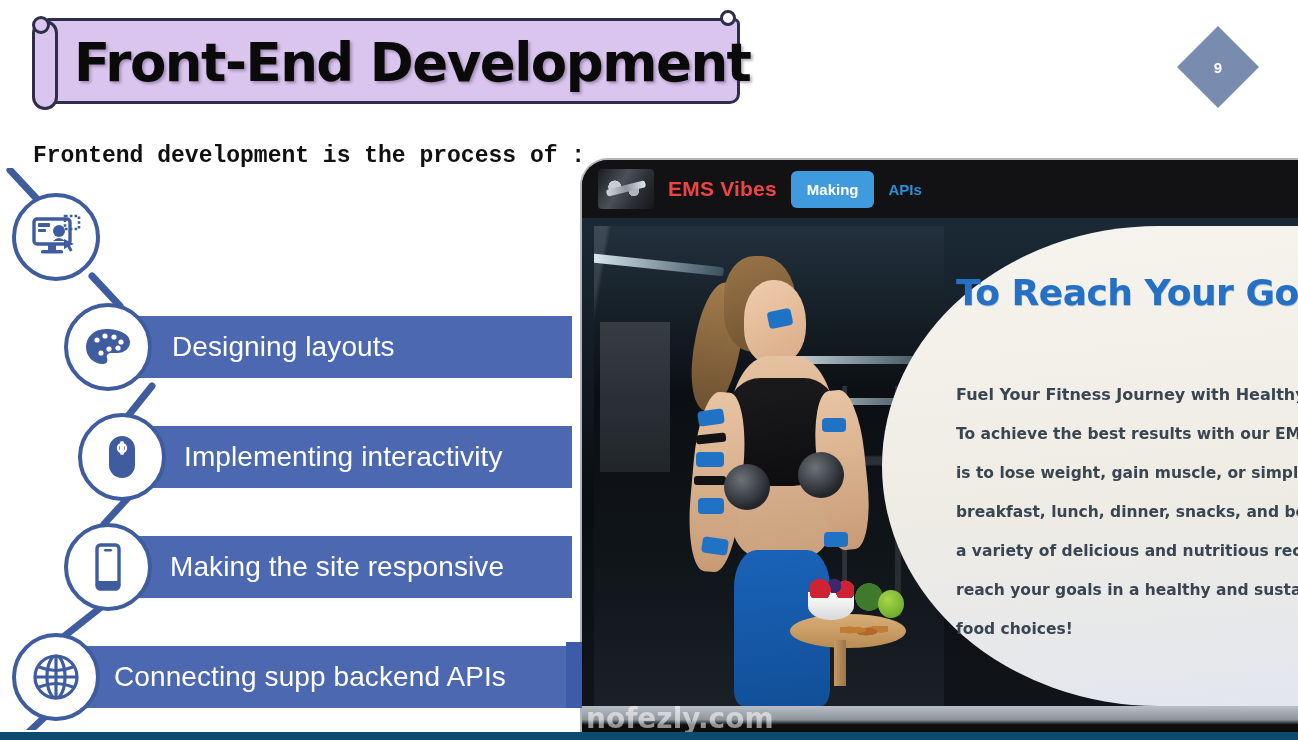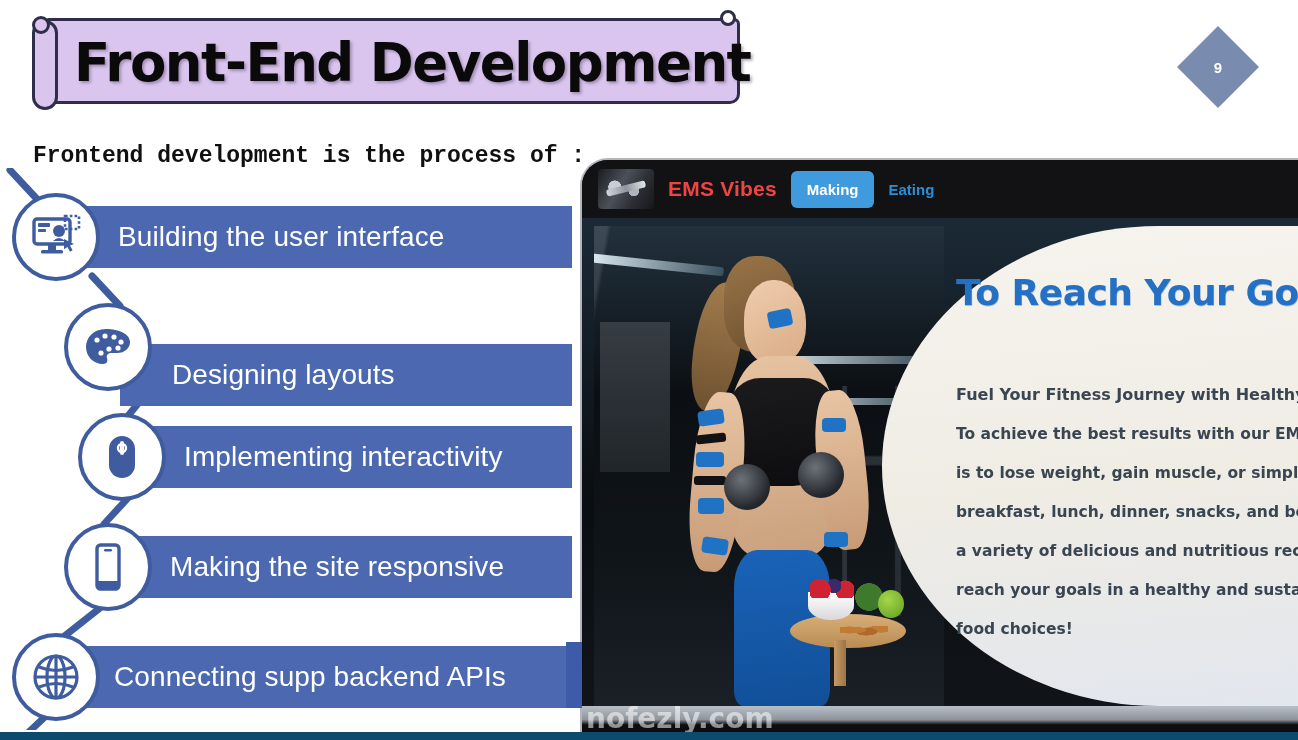--- a/index.html
+++ b/index.html
@@ -475,40 +475,37 @@
       <g stroke="#3f5c9e" stroke-width="7" fill="none" stroke-linecap="round">
         <line x1="10" y1="2" x2="36" y2="30"></line>
         <line x1="92" y1="108" x2="120" y2="138"></line>
         <line x1="152" y1="218" x2="128" y2="248"></line>
         <line x1="128" y1="330" x2="104" y2="356"></line>
         <line x1="100" y1="440" x2="62" y2="470"></line>
         <line x1="48" y1="546" x2="16" y2="576"></line>
       </g>
     </svg>
 
-    <div class="bar" style="left:48px; top:38px; width:524px; padding-left:70px;">
-      <span>Building the user interface</span>
-    </div>
     <div class="circle" style="left:12px; top:25px;">
       <span>
         <svg width="52" height="48" viewBox="0 0 52 48">
           <rect x="4" y="6" width="36" height="25" rx="3" fill="none" stroke="#3f5c9e" stroke-width="3.4"></rect>
           <rect x="8" y="10" width="12" height="4" rx="1" fill="#3f5c9e"></rect>
           <rect x="8" y="16" width="8" height="3" rx="1" fill="#3f5c9e"></rect>
           <circle cx="29" cy="18" r="6" fill="#3f5c9e"></circle>
           <path d="M23 28 q6 -6 12 0" fill="#3f5c9e"></path>
           <rect x="18" y="31" width="8" height="6" fill="#3f5c9e"></rect>
           <rect x="11" y="37" width="22" height="3.6" rx="1.6" fill="#3f5c9e"></rect>
           <rect x="35" y="3" width="14" height="13" fill="none" stroke="#3f5c9e" stroke-width="2.6" stroke-dasharray="2.6 2.2"></rect>
           <path d="M34 26 l10 5 -4 1.6 2.6 4.6 -2.6 1.5 -2.6 -4.6 -3.4 2.2z" fill="#3f5c9e"></path>
         </svg>
       </span>
     </div>
 
-    <div class="bar" style="left:120px; top:148px; width:452px; padding-left:52px;margin-top:28px;">
+    <div class="bar" style="left:120px; top:148px; width:452px; padding-left:52px;">
       <span>Designing layouts</span>
     </div>
     <div class="circle" style="left:64px; top:135px;">
       <span>
         <svg width="48" height="42" viewBox="0 0 48 42">
           <path d="M22 3 C9 3 2 12 2 21 C2 30 9 38 19 38 C23 38 24 35 23 32 C22 29 24 27 28 27 L33 27 C41 27 46 22 46 16 C46 8 35 3 22 3 Z" fill="#3f5c9e"></path>
           <circle cx="13" cy="14" r="2.6" fill="#ffffff"></circle>
           <circle cx="21" cy="10" r="2.6" fill="#ffffff"></circle>
           <circle cx="30" cy="11" r="2.6" fill="#ffffff"></circle>
           <circle cx="37" cy="16" r="2.6" fill="#ffffff"></circle>
@@ -561,21 +558,21 @@
       </span>
     </div>
   </div>
 
   <div class="mockup">
 
     <div class="navbar">
       <div class="nav-logo"></div>
       <div class="nav-brand">EMS Vibes</div>
       <button class="nav-btn">Making</button>
-      <a class="nav-link">Eating</a>
+      <a class="nav-link">APIs</a>
     </div>
 
     <div class="hero">
 
       <div class="photo">
         <div class="gym-light-a"></div>
         <div class="gym-light-b"></div>
         <div class="gym-light-c"></div>
         <div class="gym-block"></div>
         <div class="gym-rack"></div>

